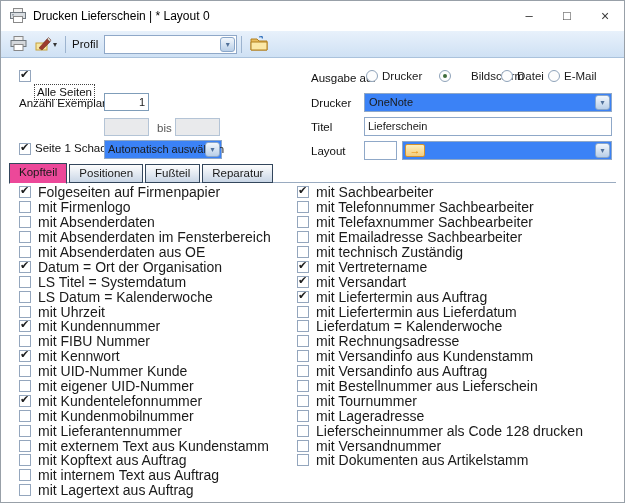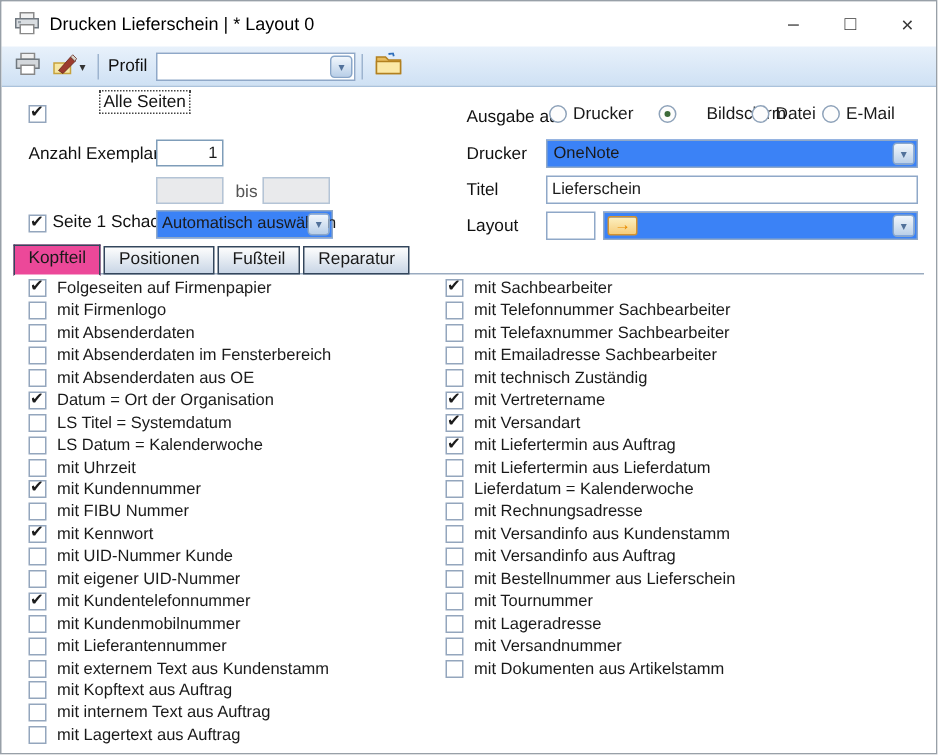--- a/index.html
+++ b/index.html
@@ -70,21 +70,21 @@
     position:relative; z-index:1; padding:0 9px; margin-right:2px; line-height:17px; height:19px;
     font-size:11.5px; background:linear-gradient(#fdfdfd,#c9d6e6);
     border:1px solid #33465c; margin-top:1px;
   }
   .tab.active { background:#ec4899; height:21px; margin-top:0; border-bottom:1px solid #fff; z-index:2; }
   
   .optcol { position:absolute; top:184px; }
   .optcol.left { left:18px; width:272px; }
   .optcol.right { left:296px; width:322px; }
   .cbrow { display:flex; align-items:center; height:14.9px; }
-  .cbl { margin-left:7px; font-size:11px; white-space:nowrap; }
+  .cbl { margin-left:7px; font-size:14px; white-space:nowrap; }
   .cbl.it { }
 </style>
 </head>
 <body>
 
 <div class="window">
 
   <div class="titlebar">
     <span class="ticon">
       <svg width="16" height="15" viewBox="0 0 16 15">
@@ -134,21 +134,21 @@
         <svg width="18" height="15" viewBox="0 0 18 15">
           <path d="M1 3 h6 l2 2 h8 v9 H1 Z" fill="#e8bc5e" stroke="#b2801f"></path>
           <path d="M1 6 h16 v8 H1 Z" fill="#fbe8a6" stroke="#b2801f"></path>
           <path d="M9 1 l3 -0.5 l0.5 2" fill="none" stroke="#2f6fbc" stroke-width="1.2"></path>
         </svg>
       </span>
     </div>
   </div>
 
   <span class="cbx checked abs-cbx" style="left:18px; top:69px;"></span>
-  <span class="lbl focusrect" style="left:34px; top:60px;margin-left:32px;">Alle Seiten</span>
+  <span class="lbl focusrect" style="left:34px; top:84px;">Alle Seiten</span>
 
   <span class="lbl" style="left:18px; top:96px;">Anzahl Exemplare</span>
   <div class="tbox num" style="left:103px; top:92px; width:45px; height:18px;">1</div>
 
   <span class="lbl dis" style="left:18px; top:121px;margin-top:41px;">Seite</span>
   <div class="tbox dis" style="left:103px; top:117px; width:45px; height:18px;"></div>
   <span class="lbl" style="left:156px; top:121px; color:#555;">bis</span>
   <div class="tbox dis" style="left:174px; top:117px; width:45px; height:18px;"></div>
 
   <span class="cbx checked abs-cbx" style="left:18px; top:142px;"></span>
@@ -348,20 +348,24 @@
       <div class="cbrow">
         <span class="cbx"></span>
         <span class="cbl">mit Tournummer</span>
       </div>
       <div class="cbrow">
         <span class="cbx"></span>
         <span class="cbl it">mit Lageradresse</span>
       </div>
       <div class="cbrow">
         <span class="cbx"></span>
+        <span class="cbl">Lieferscheinnummer als Code 128 drucken</span>
+      </div>
+      <div class="cbrow">
+        <span class="cbx"></span>
         <span class="cbl">mit Versandnummer</span>
       </div>
       <div class="cbrow">
         <span class="cbx"></span>
         <span class="cbl">mit Dokumenten aus Artikelstamm</span>
       </div>
     </div>
 
 </div>
 

